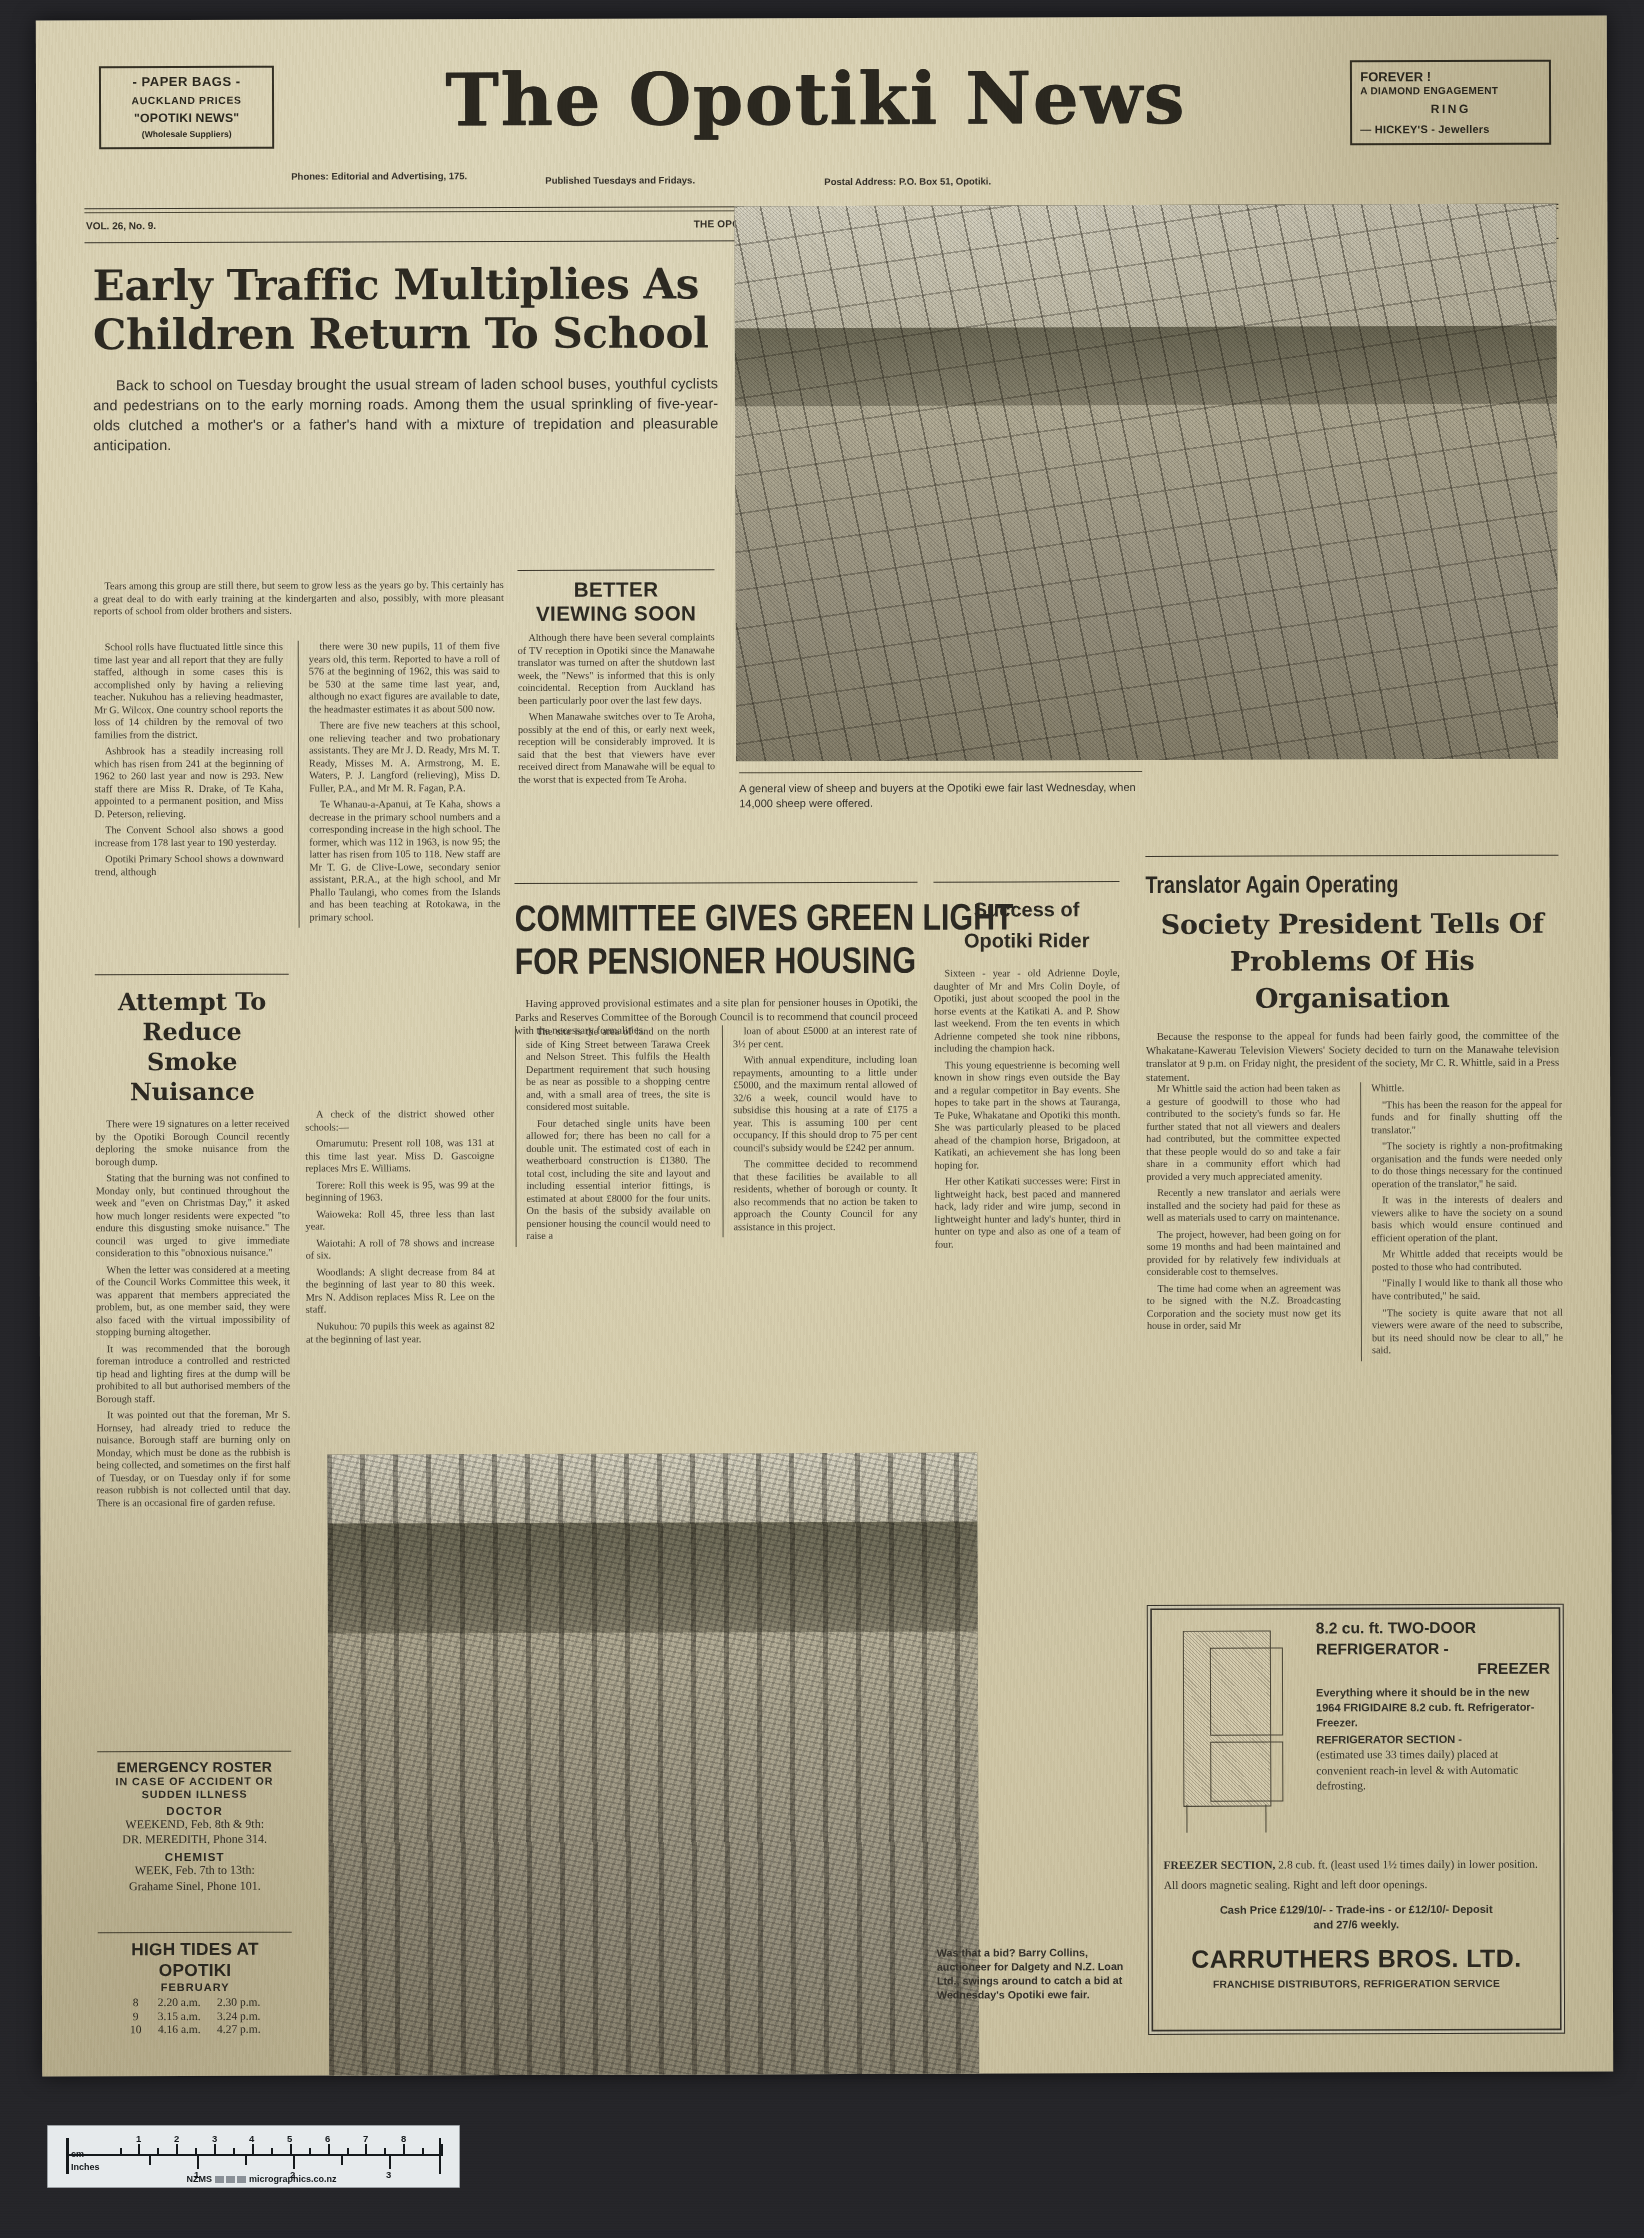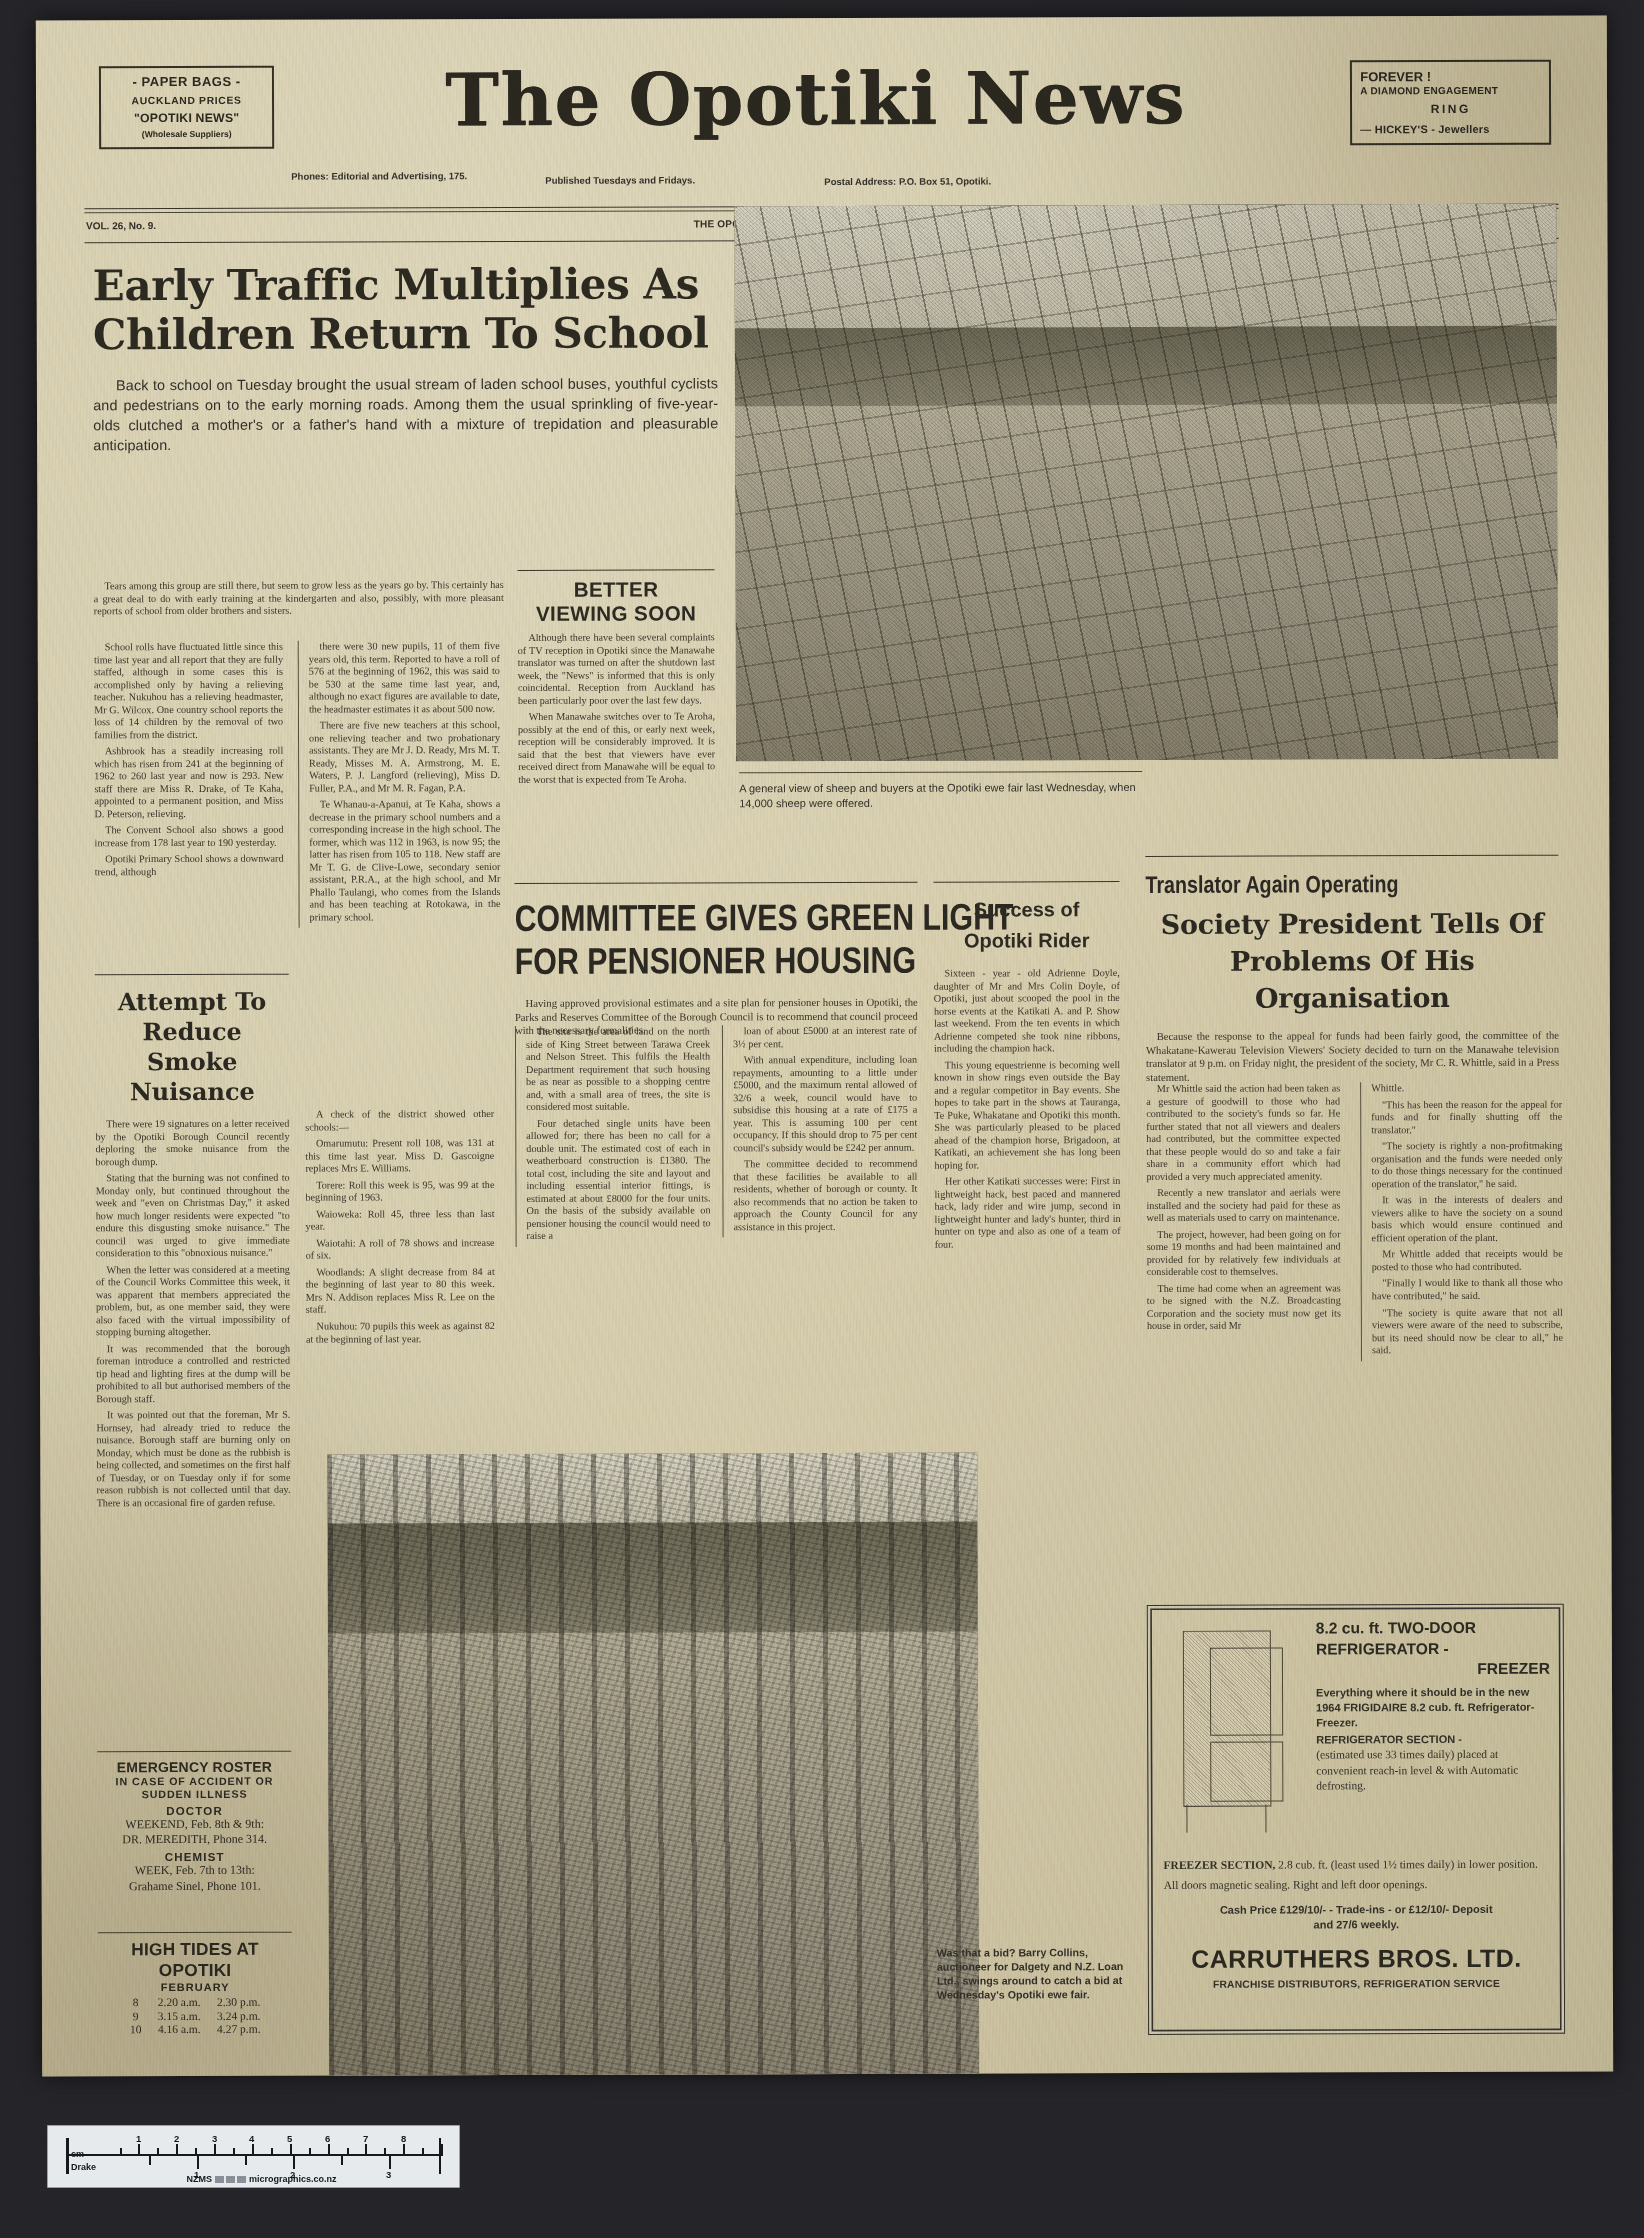--- a/index.html
+++ b/index.html
@@ -431,21 +431,21 @@
     </div>
 
   </div>
 </div>
 
 <div id="ruler">
   <div class="endl"></div>
   <div class="endr"></div>
   <div class="bar"></div>
   <div class="lbl" style="left:23px;top:23px;">cm</div>
-  <div class="lbl" style="left:23px;top:36px;">Drake</div>
+  <div class="lbl" style="left:23px;top:36px;">Inches</div>
   <div id="ruler-ticks">
       <div class="tickc" style="left: 90px; top: 18px; height: 12.3px;"></div>
       <div class="tname" style="left: 88px; top: 6.6px;">1</div>
       <div class="tickc" style="left: 72px; top: 22px; height: 8.2px;"></div>
       <div class="tickc" style="left: 128px; top: 18px; height: 12.3px;"></div>
       <div class="tname" style="left: 126px; top: 6.6px;">2</div>
       <div class="tickc" style="left: 109px; top: 22px; height: 8.2px;"></div>
       <div class="tickc" style="left: 166px; top: 18px; height: 12.3px;"></div>
       <div class="tname" style="left: 164px; top: 6.6px;">3</div>
       <div class="tickc" style="left: 147px; top: 22px; height: 8.2px;"></div>

